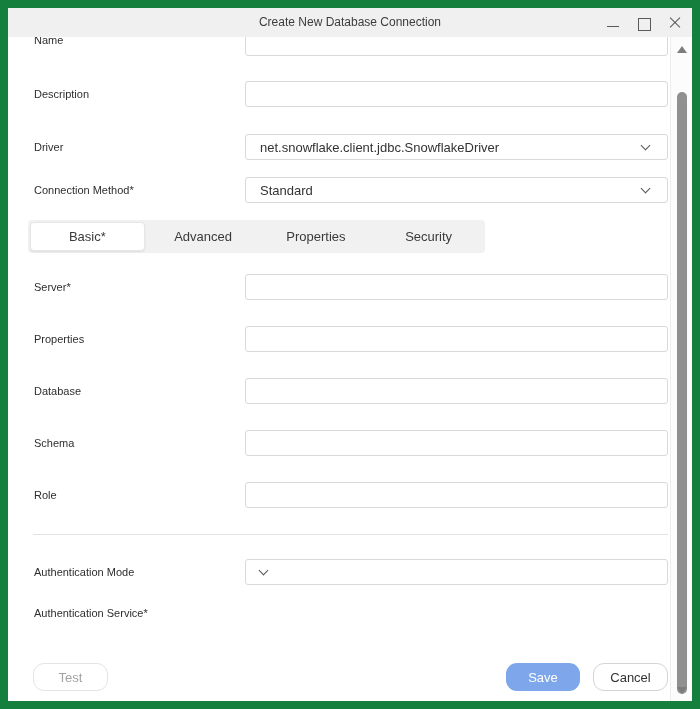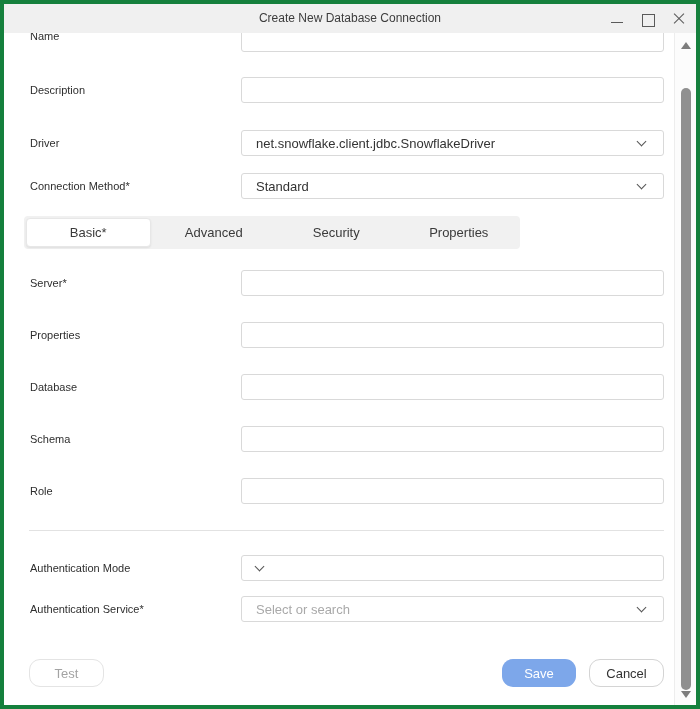--- a/index.html
+++ b/index.html
@@ -4,21 +4,21 @@
 <style>
   * { box-sizing: border-box; margin: 0; padding: 0; }
   html, body { width: 700px; height: 709px; }
   body {
     font-family: "Liberation Sans", "DejaVu Sans", sans-serif;
     background: #ffffff;
   }
   .window {
     position: relative;
     width: 700px; height: 709px;
-    border: 4px solid #15803d;
+    border: 8px solid #15803d;
     background: #14b8a6;
     overflow: hidden;
   }
   
   .titlebar {
     position: absolute; top: 0; left: 0; right: 0;
     height: 29px;
     background: #f0f0f0;
   }
   .titlebar-title {
@@ -68,21 +68,21 @@
   .sel-text { flex: 1; overflow: hidden; white-space: nowrap; }
   .sel-text.ph { color: #a9a9a9; }
   .chev {
     width: 7px; height: 7px; margin-right: 4px; margin-top: -4px;
     border-right: 1.4px solid #555; border-bottom: 1.4px solid #555;
     transform: rotate(45deg); flex: 0 0 auto;
   }
   
   .tabstrip {
     position: absolute; top: 183px; left: 20px;
-    width: 496px; height: 33px;
+    width: 457px; height: 33px;
     background: #f1f1f1; border-radius: 4px;
     display: flex;
   }
   .tab {
     flex: 1; display: flex; align-items: center; justify-content: center;
     font-size: 13px; color: #3a3a3a; cursor: default;
     border-radius: 4px;
   }
   .tab.active {
     background: #ffffff;
@@ -154,22 +154,22 @@
 
     <div class="lbl" style="top:146px">Connection Method*</div>
     <div class="select" style="top:140px">
       <span class="sel-text">Standard</span>
       <span class="chev"></span>
     </div>
 
     <div class="tabstrip">
       <div class="tab active">Basic*</div>
       <div class="tab">Advanced</div>
+      <div class="tab">Properties</div>
       <div class="tab">Security</div>
-      <div class="tab">Properties</div>
     </div>
 
     <div class="lbl" style="top:243px">Server*</div>
     <input class="tinput" style="top: 237px;" type="text" value="">
 
     <div class="lbl" style="top:295px">Properties</div>
     <input class="tinput" style="top: 289px;" type="text" value="">
 
     <div class="lbl" style="top:347px">Database</div>
     <input class="tinput" style="top: 341px;" type="text" value="">
@@ -181,24 +181,20 @@
     <input class="tinput" style="top: 445px;" type="text" value="">
 
     <div class="divider"></div>
 
     <div class="lbl" style="top:528px">Authentication Mode</div>
     <div class="select" style="top:522px">
       <span class="chev"></span>
     </div>
 
     <div class="lbl" style="top:569px">Authentication Service*</div>
-    <div class="select" style="top:563px">
-      <span class="sel-text ph">Select or search</span>
-      <span class="chev"></span>
-    </div>
 
     <div class="btn btn-test">Test</div>
     <div class="btn btn-save">Save</div>
     <div class="btn btn-cancel">Cancel</div>
 
     <div class="scrollbar">
       <div class="sb-arrow-up"></div>
       <div class="sb-thumb"></div>
       <div class="sb-arrow-down"></div>
     </div>

